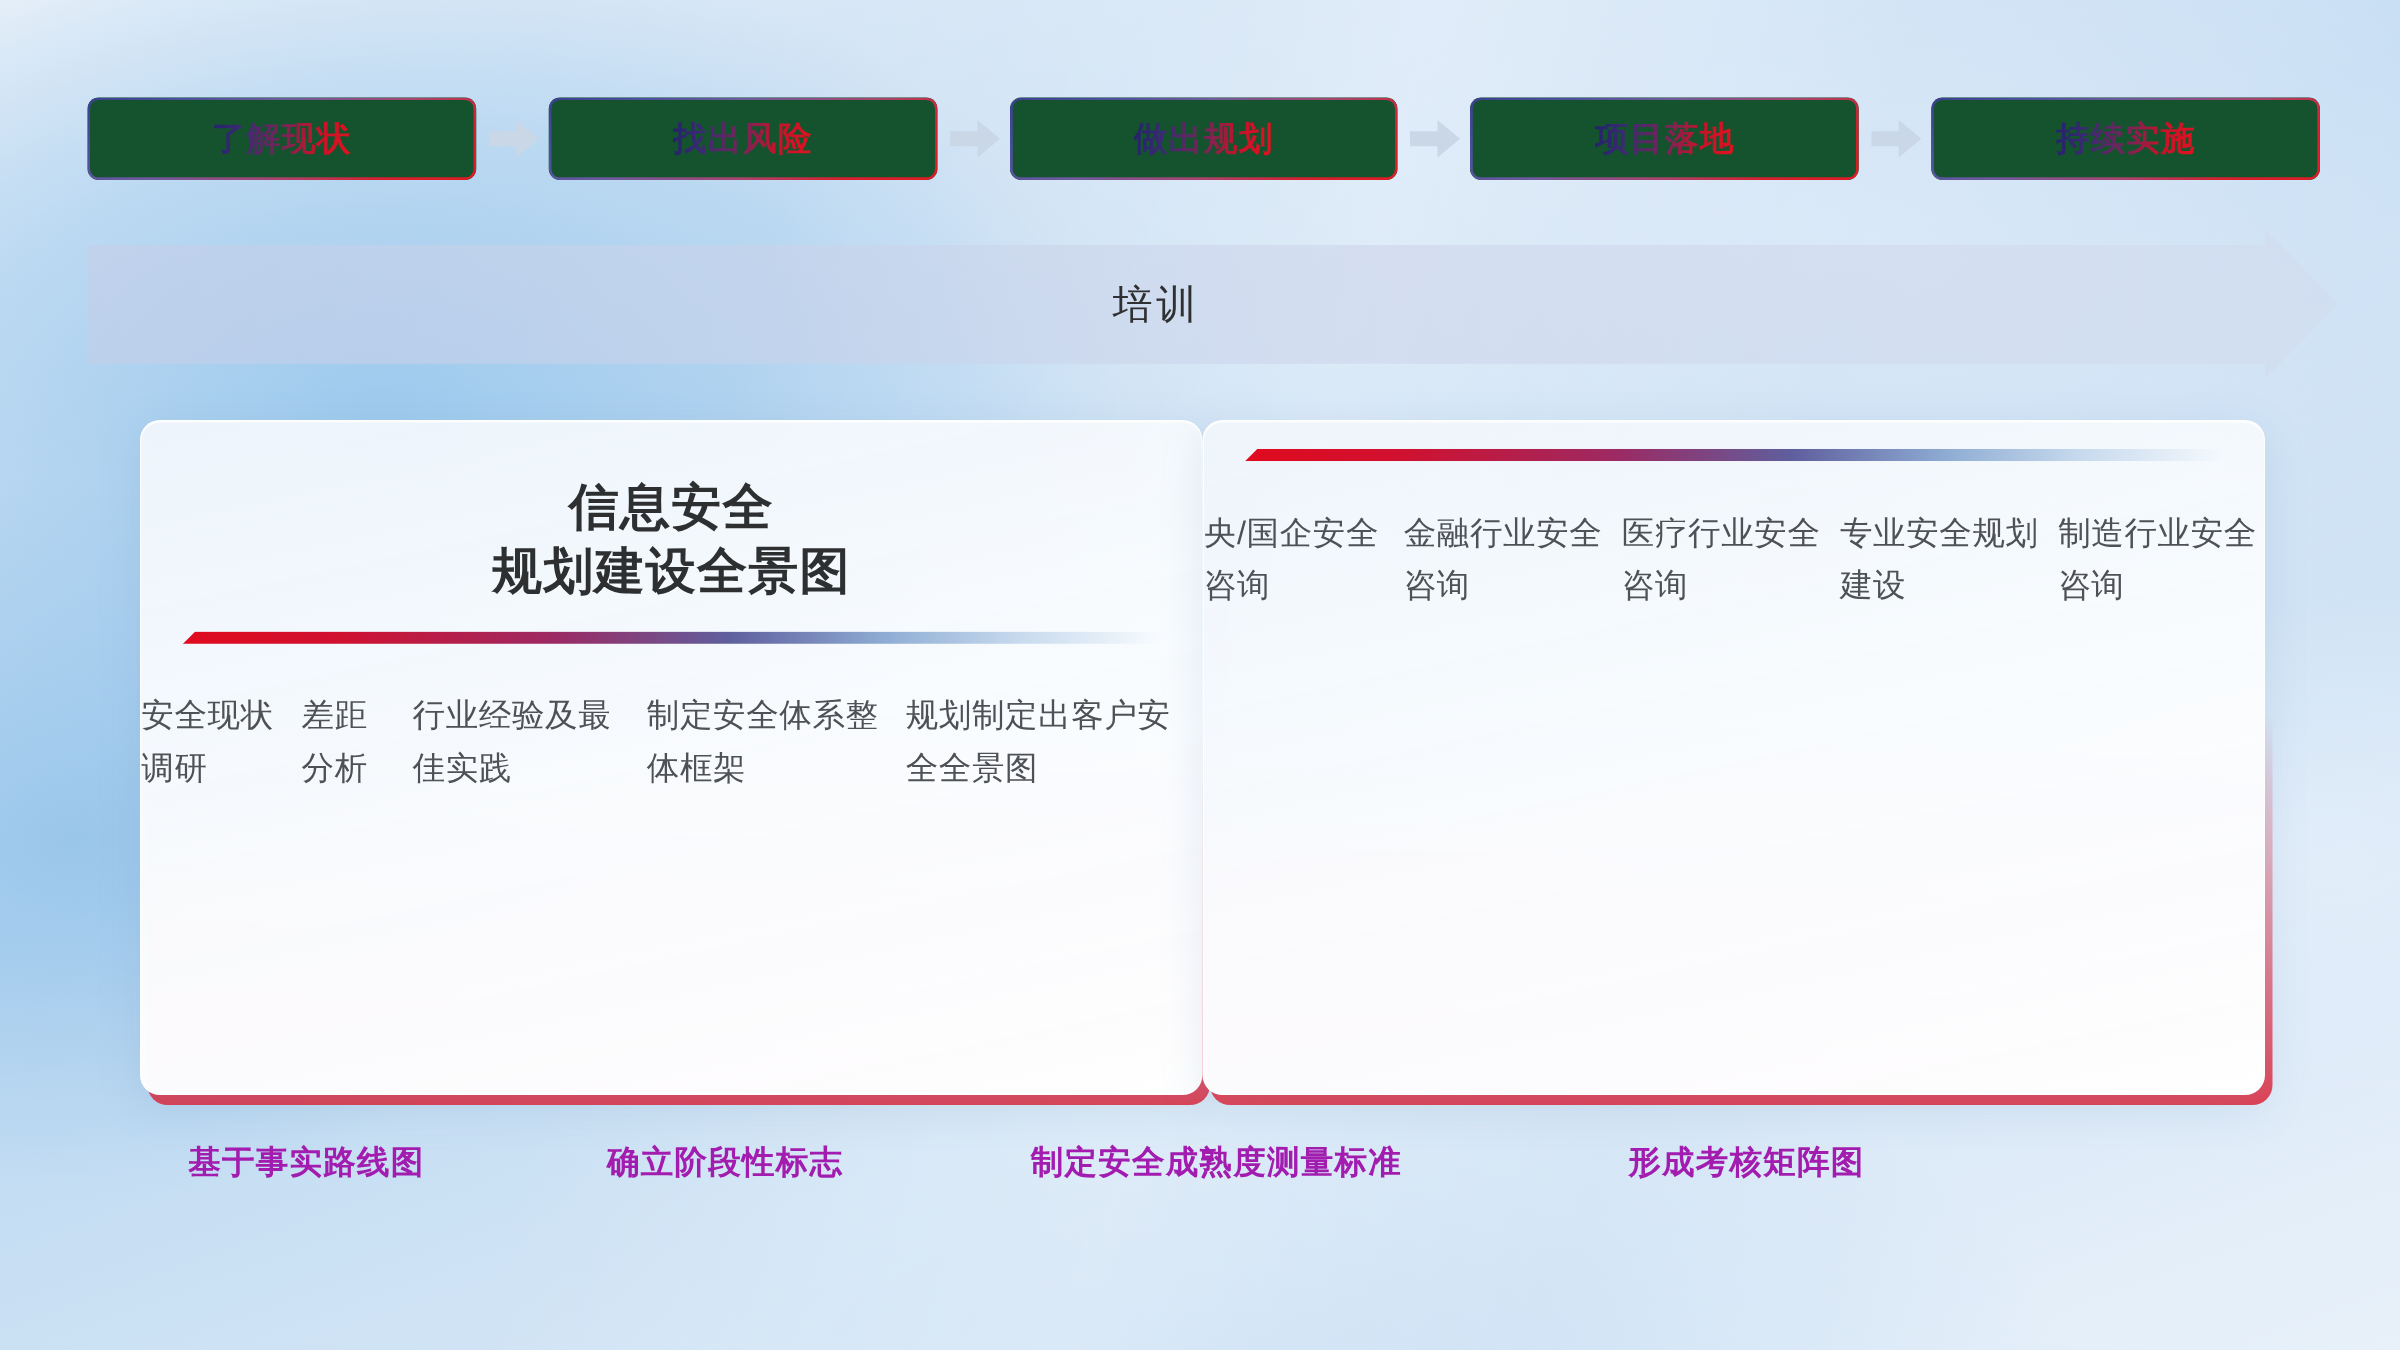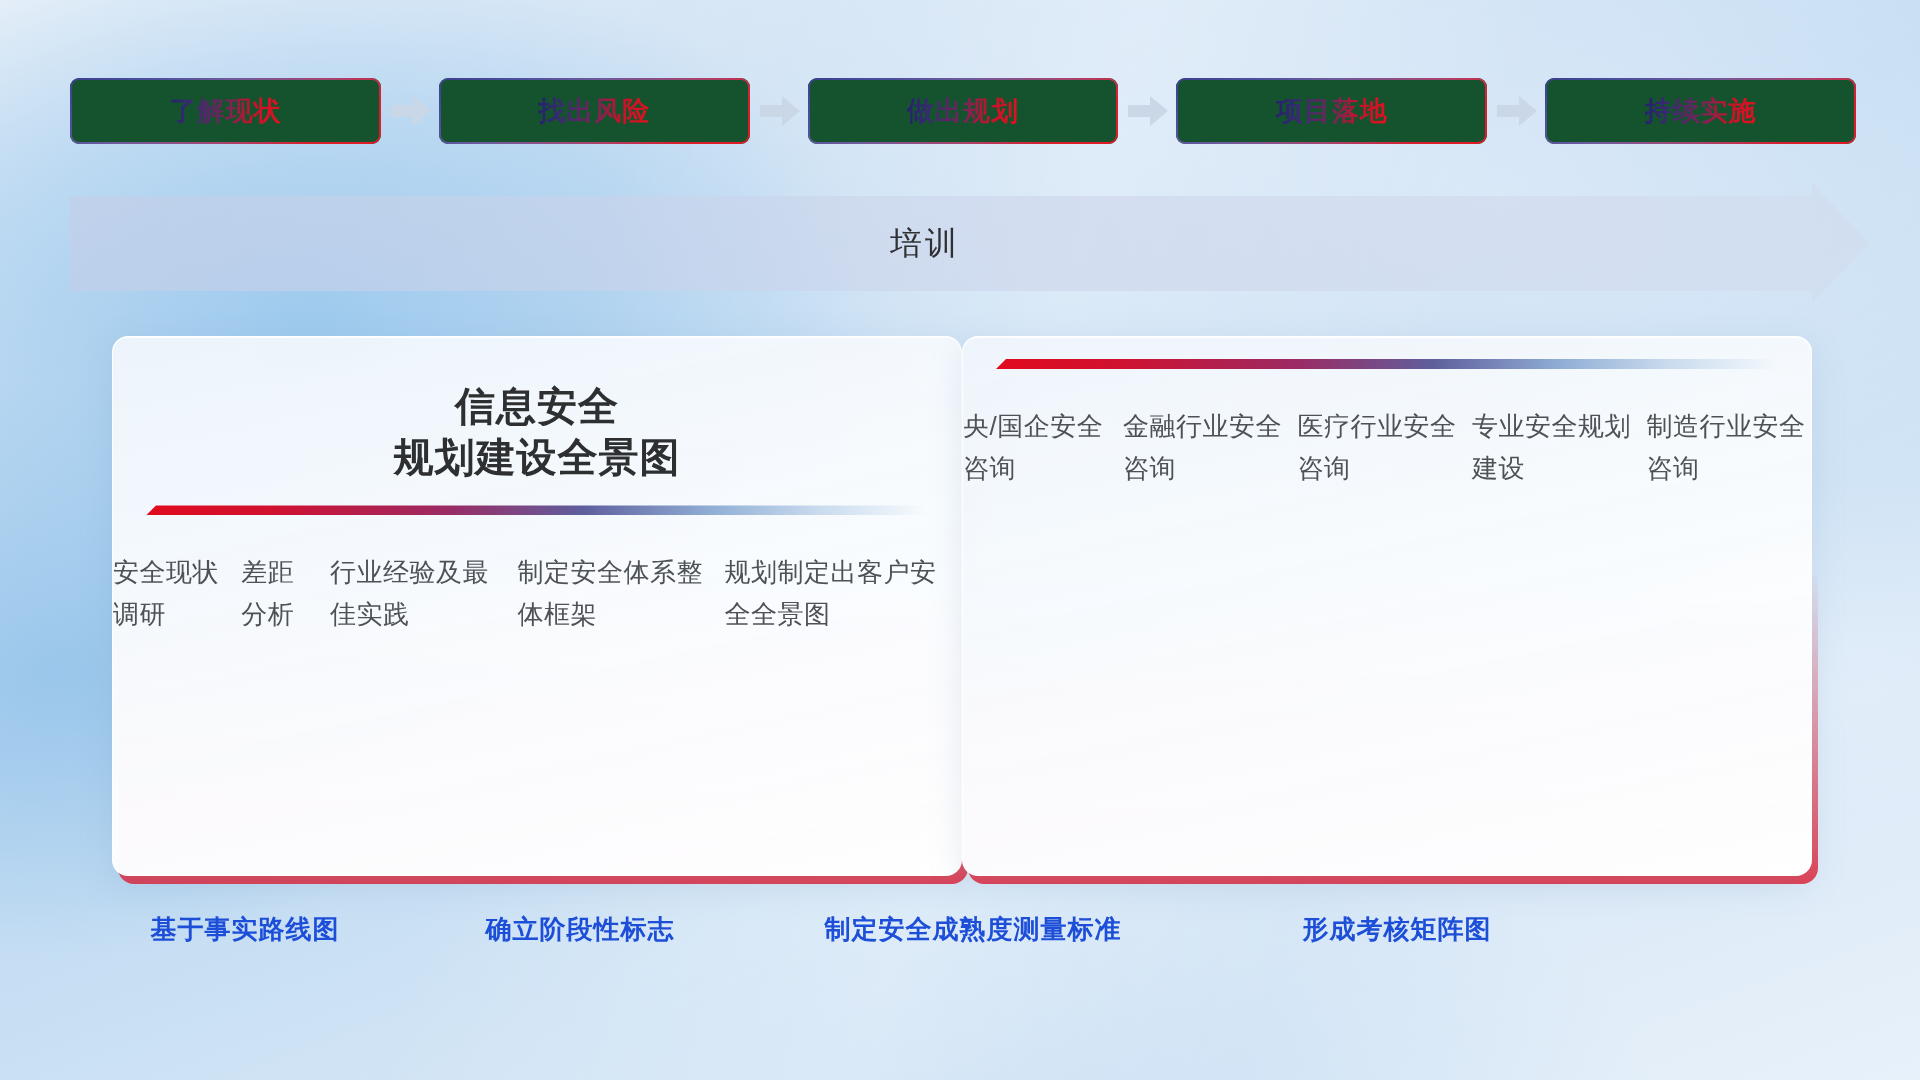--- a/index.html
+++ b/index.html
@@ -130,21 +130,21 @@
   .card-list li{
     list-style:none; font-size:26px; color:#4e5155; letter-spacing:.5px; line-height:1.62;
   }
 
   
   #footnotes{
     position:absolute; left:70px; top:912px; width:1790px; height:46px;
   }
   .footnote{
     position:absolute; top:0;
-    font-size:26px; font-weight:700; color:#1d4ed8; letter-spacing:1px;
+    font-size:26px; font-weight:700; color:#a21caf; letter-spacing:1px;
     white-space:nowrap; transform:translateX(-50%);
   }
 </style>
 </head>
 <body>
 
 <div id="bg">
   <div class="layer bg-base"></div>
   <div class="layer bg-blob-1"></div>
   <div class="layer bg-blob-2"></div>

